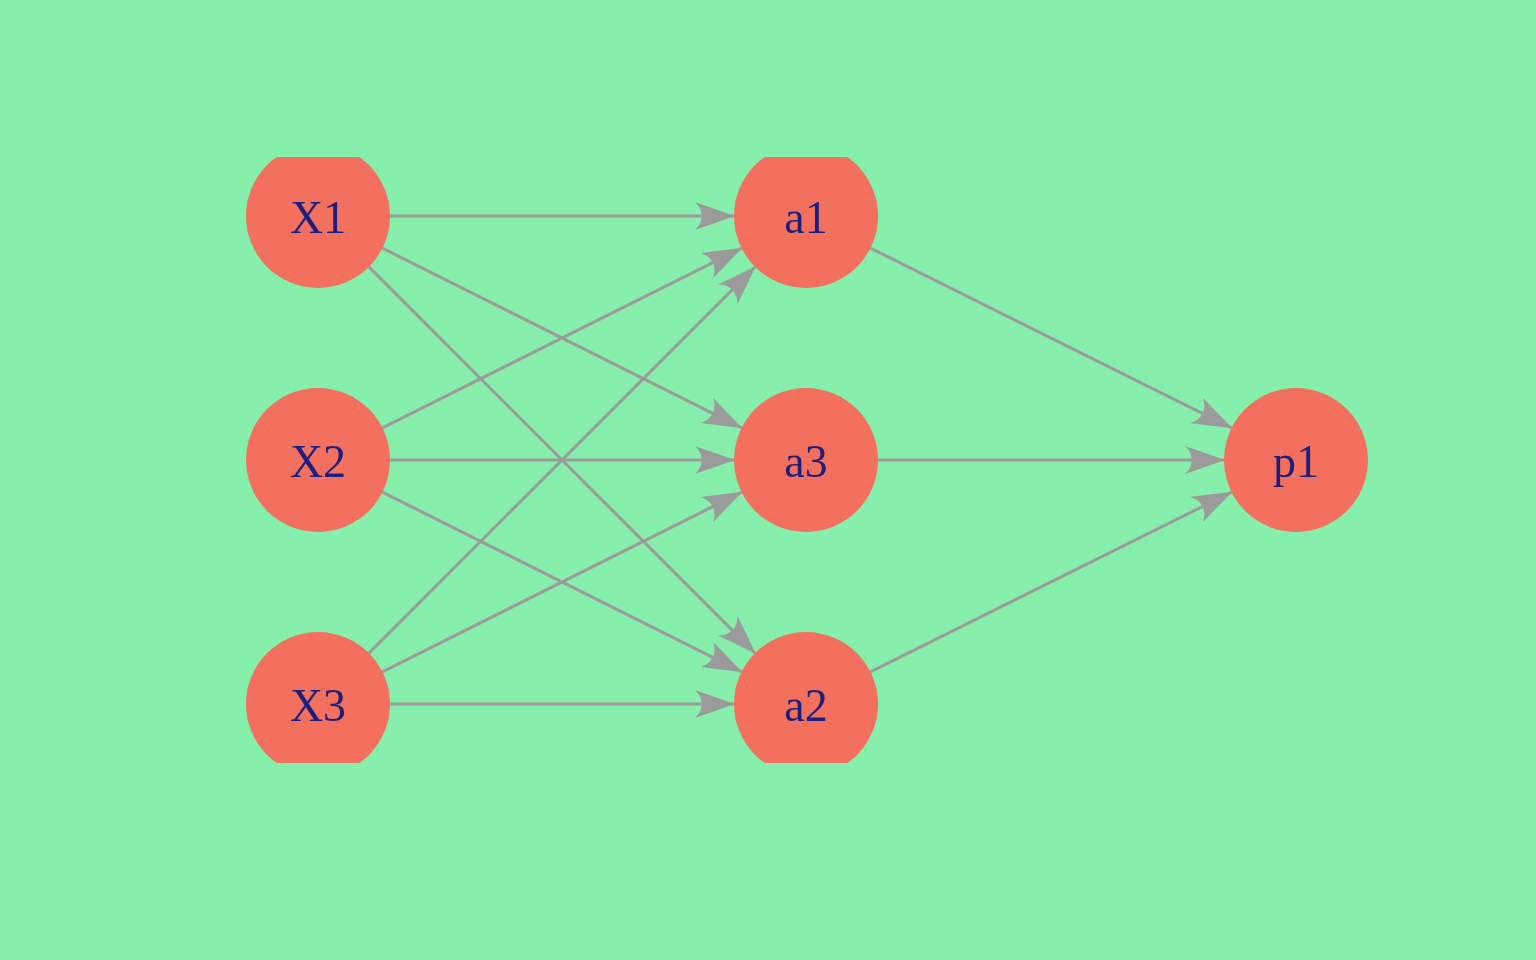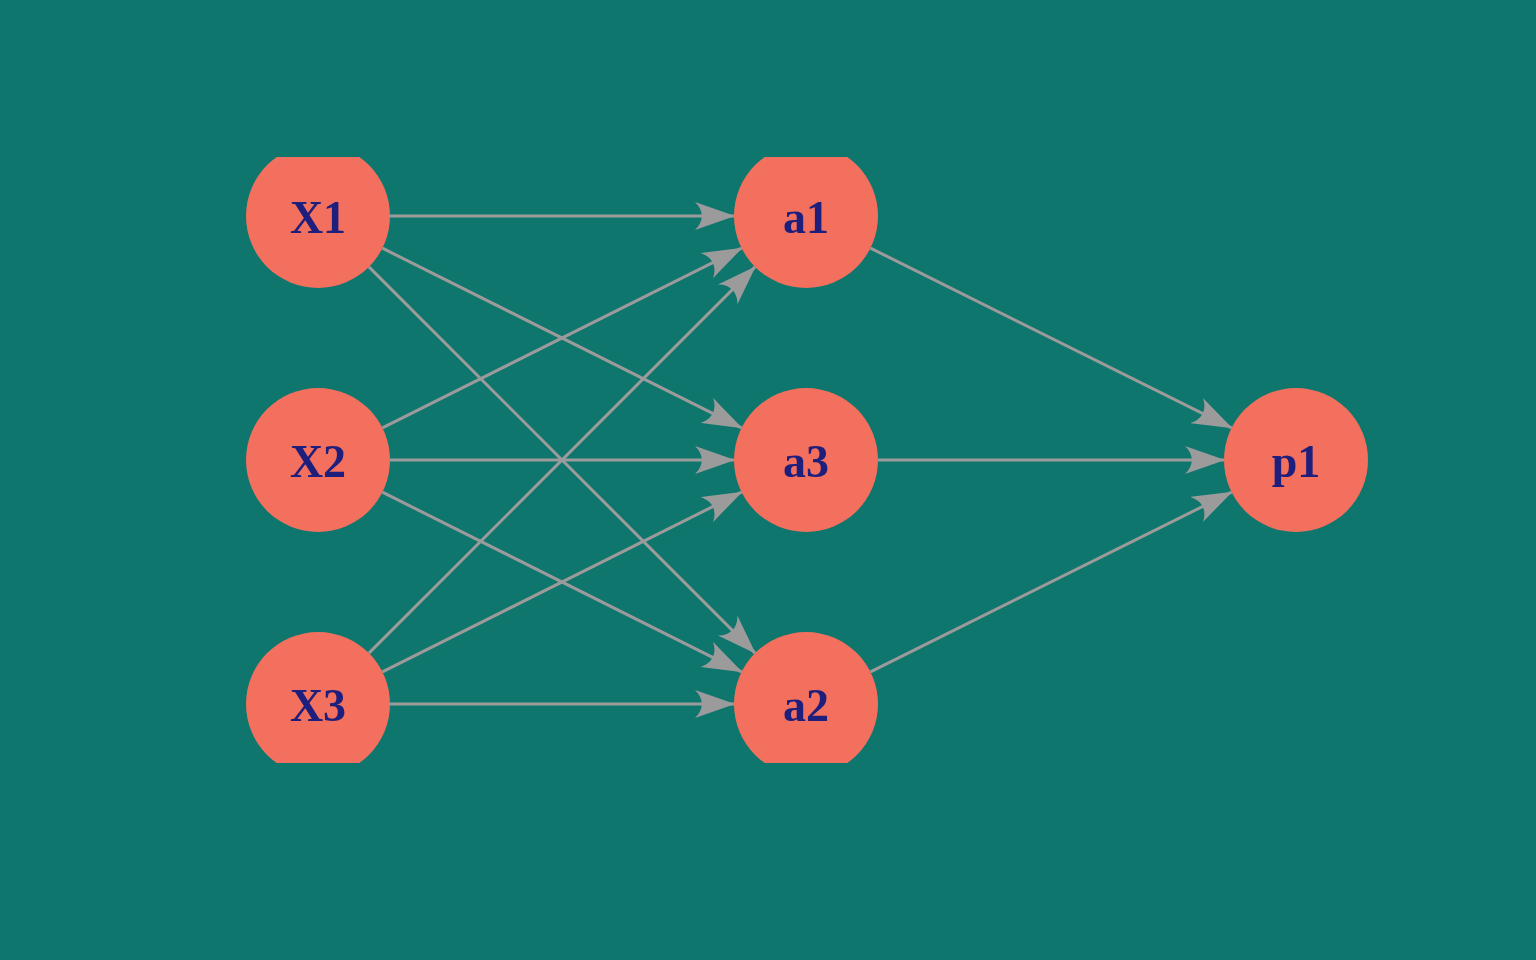--- a/index.html
+++ b/index.html
@@ -3,24 +3,23 @@
 <meta charset="utf-8">
 <style>
   html, body {
     margin: 0;
     padding: 0;
     background: #ffffff;
   }
   .canvas-wrap {
     width: 1536px;
     height: 960px;
-    background: #0f766e;
+    background: #86efac;
     position: relative;
     overflow: hidden;
-    font-weight: bold;
   }
   svg text {
     font-family: "Liberation Serif", "DejaVu Serif", serif;
     user-select: none;
   }
 </style>
 </head>
 <body>
 
 <div class="canvas-wrap">

